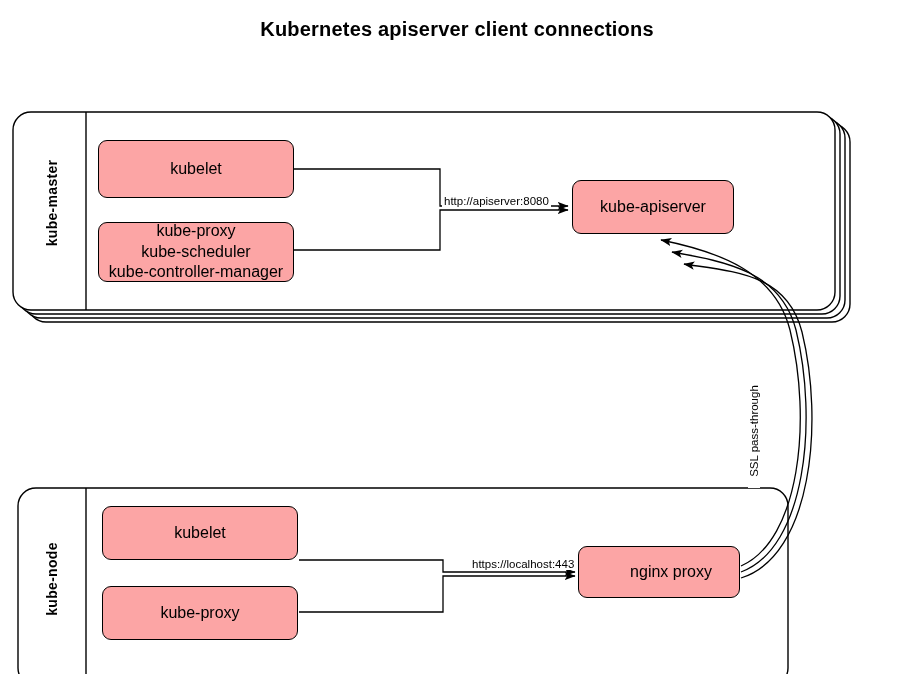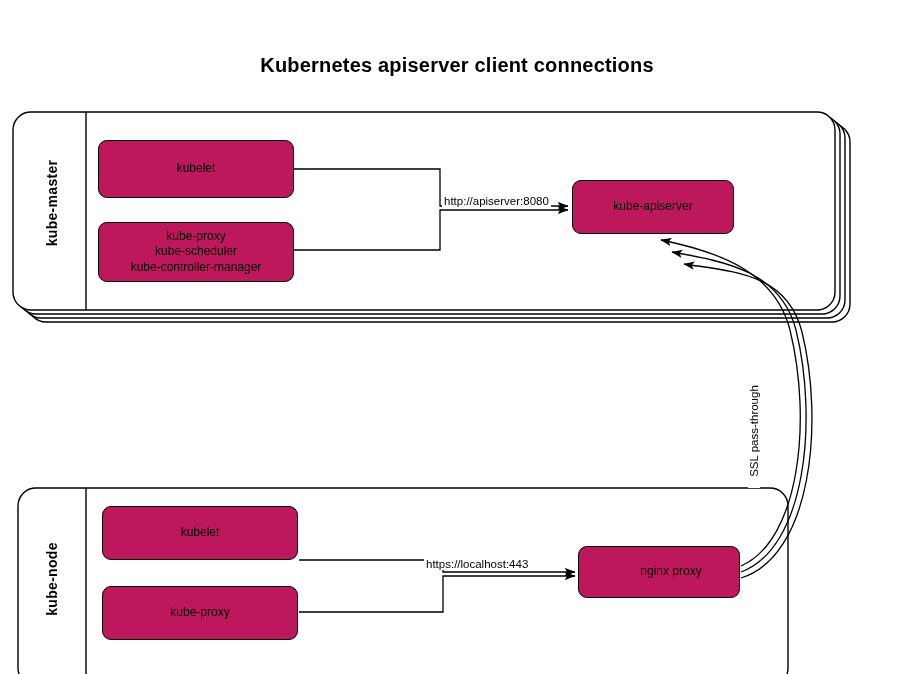--- a/index.html
+++ b/index.html
@@ -20,40 +20,39 @@
   }
   .title {
     position: absolute;
     left: 0;
     top: 18px;
     width: 914px;
     text-align: center;
     font-size: 20px;
     font-weight: bold;
     letter-spacing: 0.2px;
-    margin-top: 36px;
   }
   svg.layer {
     position: absolute;
     left: 0;
     top: 0;
     width: 914px;
     height: 674px;
     pointer-events: none;
   }
   .box {
     position: absolute;
     box-sizing: border-box;
     border: 1.4px solid #000;
-    background: #be185d;
+    background: #fca5a5;
     display: flex;
     align-items: center;
     justify-content: center;
     text-align: center;
-    font-size: 12px;
+    font-size: 16px;
     line-height: 1.28;
     border-radius: 9px;
   }
   .inner-box {
     border-radius: 9px;
   }
   .group-label {
     position: absolute;
     font-size: 14px;
     font-weight: bold;
@@ -148,17 +147,17 @@
   <div class="box inner-box" style="left:102px; top:586px; width:196px; height:54px;">
     <span>kube-proxy</span>
   </div>
 
   <div class="box inner-box" style="left:578px; top:546px; width:162px; height:52px;padding-left:24px;">
     <span>nginx proxy</span>
   </div>
 
   <div class="edge-label" style="left:442px; top:195px;">http://apiserver:8080</div>
 
-  <div class="edge-label" style="left:424px; top:558px;">https://localhost:443</div>
+  <div class="edge-label" style="left:470px; top:558px;">https://localhost:443</div>
 
   <div class="edge-label vertical" style="left:697px; top:425px; width:110px; text-align:center; transform: rotate(-90deg);">SSL pass-through</div>
 
 </div>
 
 </body></html>

